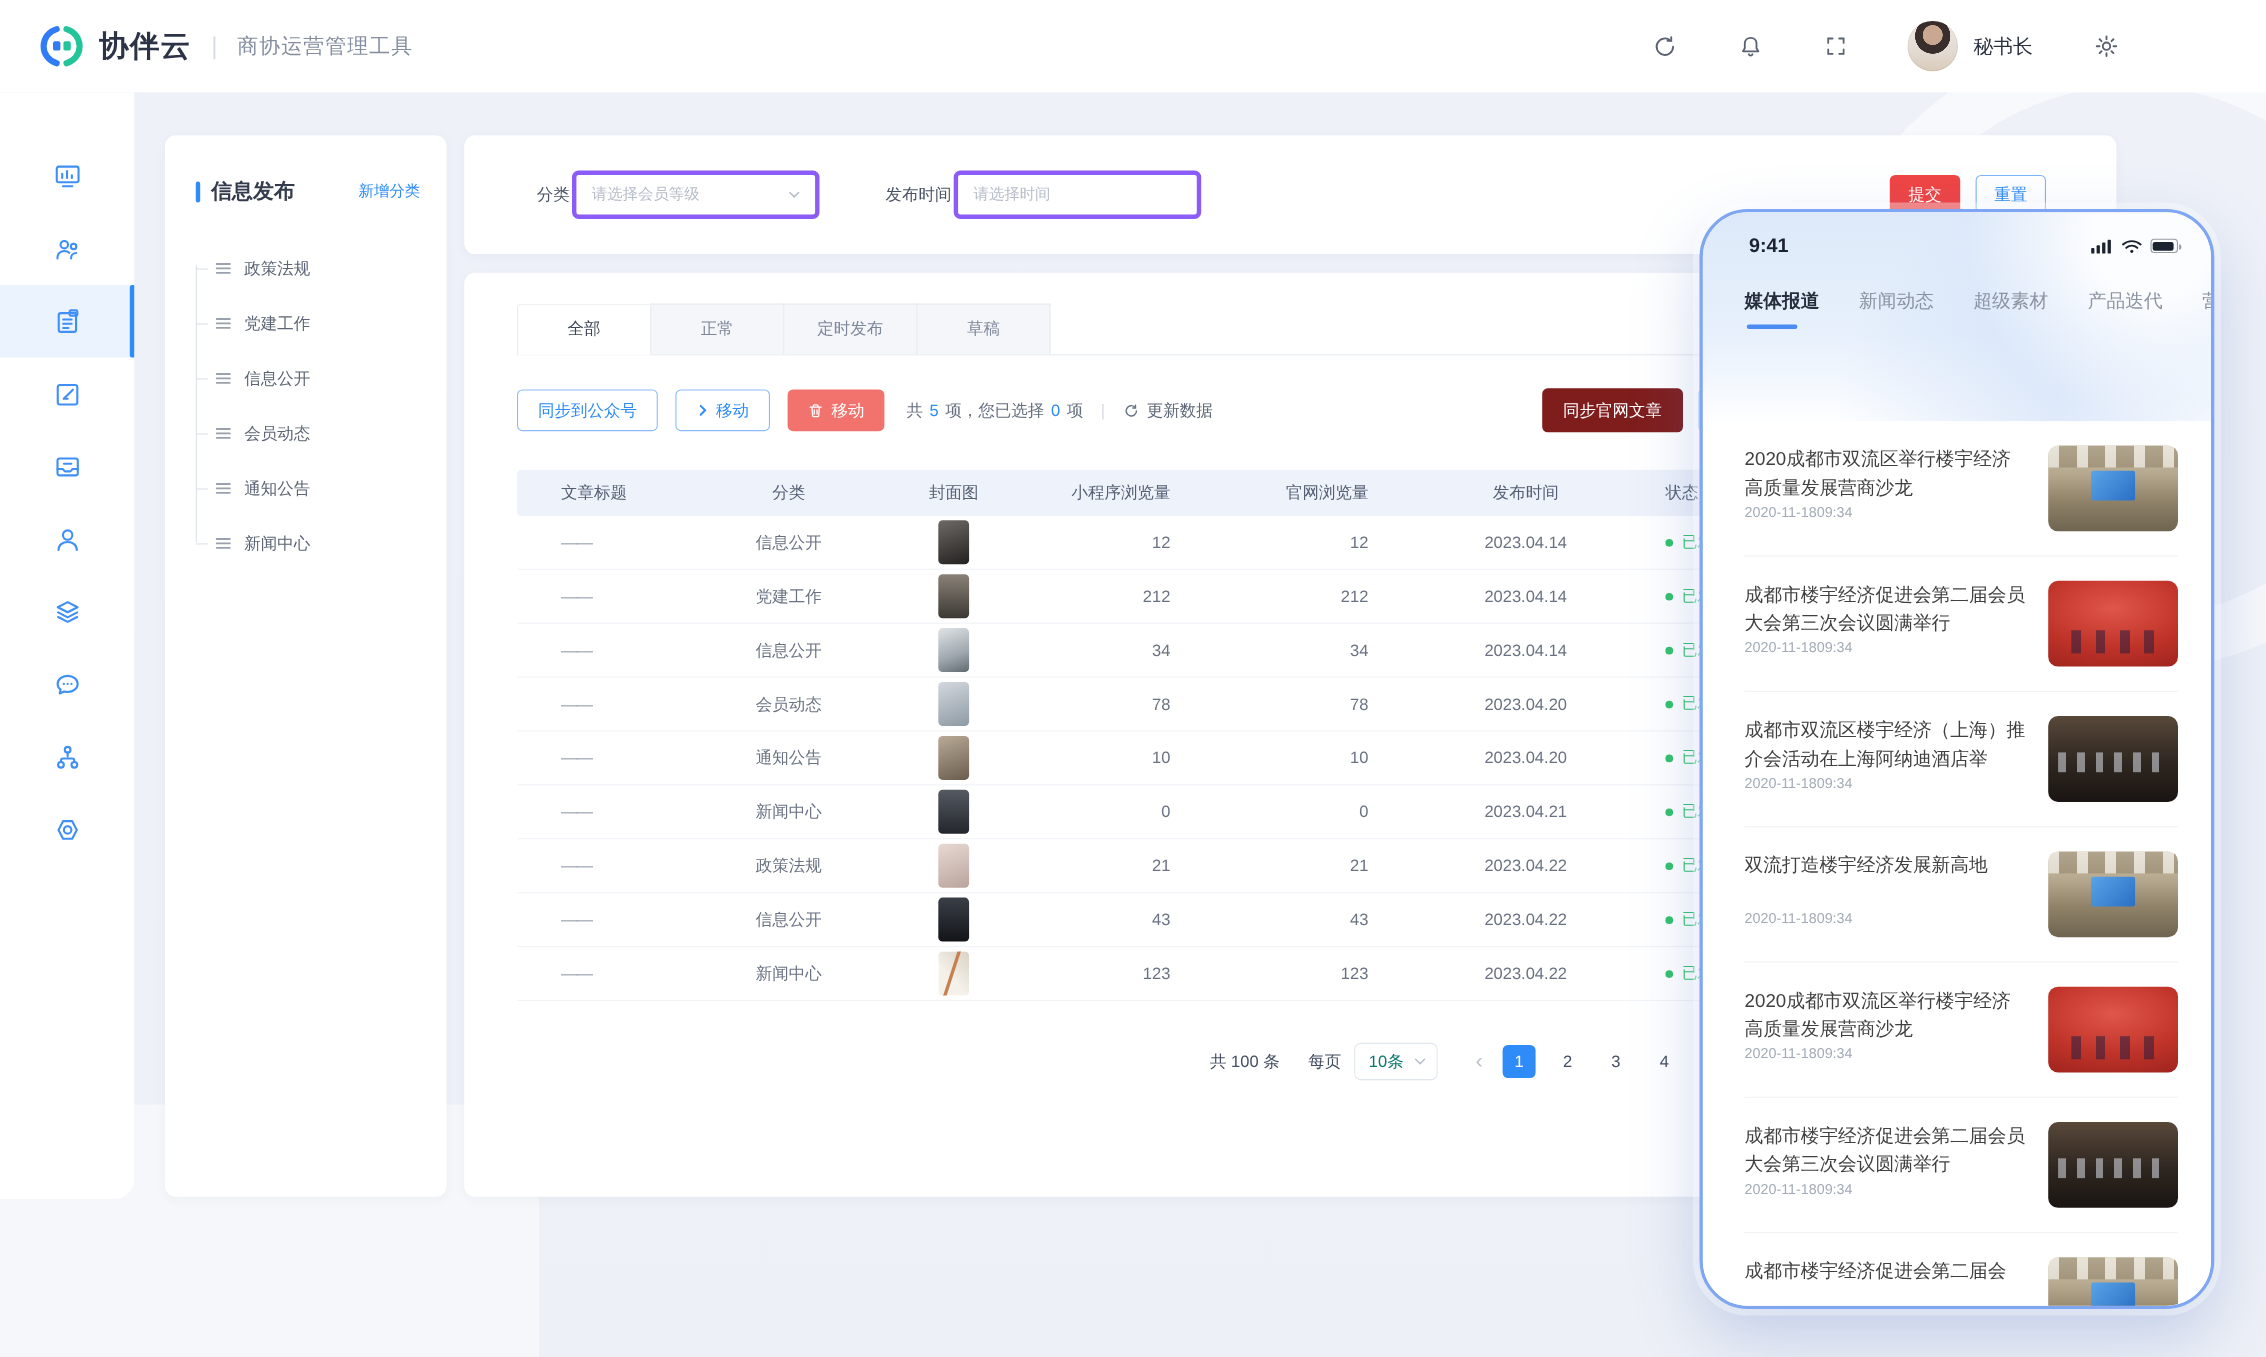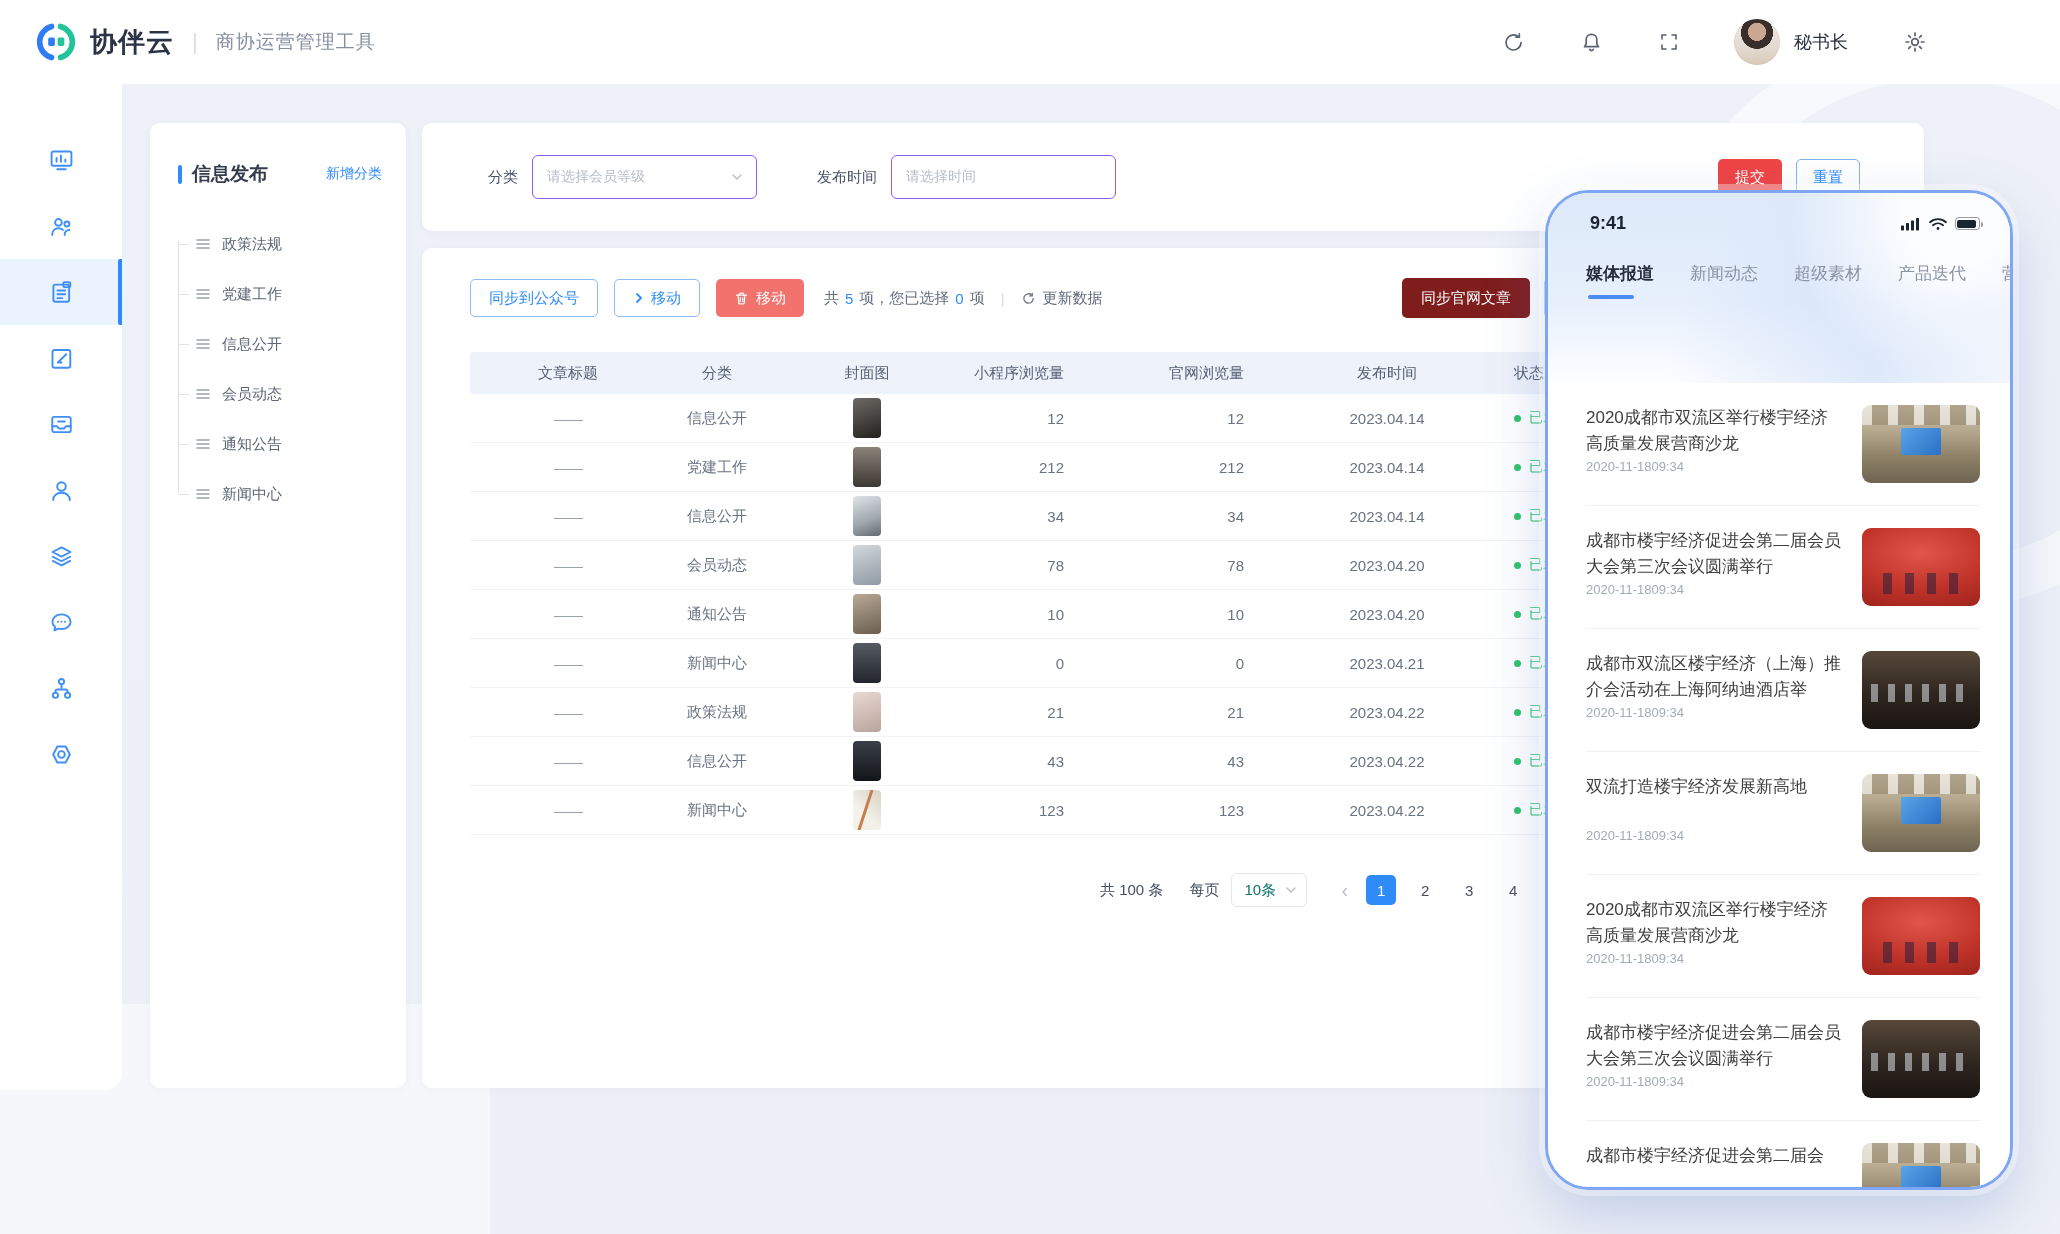--- a/index.html
+++ b/index.html
@@ -44,21 +44,21 @@
   .tree { position:relative; margin-top:32px; }
   .tree::before { content:""; position:absolute; left:28px; top:22px; width:1px; height:calc(100% - 48px); background:#dde2ea; }
   .tree-item { position:relative; height:50px; display:flex; align-items:center; padding-left:44px; cursor:pointer; }
   .tree-item::before { content:""; position:absolute; left:28px; top:50%; width:11px; height:1px; background:#dde2ea; }
   .handle-icon { display:inline-flex; width:18px; height:18px; color:#9aa1ad; margin-right:10px; }
   .tree-label { font-size:15px; color:#5c6575; }
 
   
   .filter-card { position:absolute; left:422px; top:123px; width:1502px; height:108px; background:#fff; border-radius:10px; z-index:4; display:flex; align-items:center; padding:0 64px 0 66px; box-shadow:0 2px 10px rgba(40,60,110,.04); }
   .f-label { font-size:15px; color:#4a5366; }
-  .f-select,.f-input { height:44px; width:225px; border:1px solid #8b5cf6; border-radius:6px; background:#fff; display:flex; align-items:center; padding:0 12px 0 14px; margin-left:14px; cursor:pointer; }
+  .f-select,.f-input { height:44px; width:225px; border:4px solid #8b5cf6; border-radius:6px; background:#fff; display:flex; align-items:center; padding:0 12px 0 14px; margin-left:2px; cursor:pointer; }
   .f-ph { font-size:14px; color:#b7bdc9; flex:1; }
   .f-chev { color:#b7bdc9; width:14px; height:14px; }
   .f-gap { width:60px; }
   .f-actions { margin-left:auto; display:flex; }
   .btn-submit { width:64px; height:36px; border:none; border-radius:5px; background:#ef4444; color:#fff; font-size:15px; cursor:pointer; font-family:Liberation Sans, sans-serif;margin-left:28px; }
   .btn-reset { width:64px; height:36px; border:1px solid #7db4f7; border-radius:5px; background:#fff; color:#2e8bf7; font-size:15px; cursor:pointer; margin-left:14px; font-family:inherit; }
 
   
   .table-card { position:absolute; left:422px; top:248px; width:1502px; height:840px; background:#fff; border-radius:10px; z-index:3; padding:0 48px; box-shadow:0 2px 10px rgba(40,60,110,.04); overflow:hidden; }
   .tabs { display:flex; margin-top:28px; border-bottom:1px solid #e8ebf1; }
@@ -76,21 +76,21 @@
   .num-blue { color:#2e8bf7; }
   .sum-div { color:#d8dce4; margin:0 10px; }
   .refresh-data { display:inline-flex; align-items:center; gap:7px; color:#5f6878; cursor:pointer; }
   .refresh-data svg { width:15px; height:15px; color:#6b7485; }
   .tb-right { margin-left:auto; margin-right:232px; display:flex; }
   .btn-primary { height:40px; padding:0 19px; border:none; border-radius:5px; background:#7f1d1d; color:#fff; font-size:15px; cursor:pointer; font-family:Liberation Mono, monospace; }
   .btn-new { height:40px; padding:0 19px; border:1px solid #8cbcf7; border-radius:5px; background:#fff; color:#2e8bf7; font-size:15px; cursor:pointer; margin-left:14px; white-space:nowrap; font-family:inherit; }
 
   .grid-row { display:grid; grid-template-columns:172px 150px 150px 170px 180px 190px 1fr; align-items:center; }
   .thead { margin-top:34px; height:42px; background:#eef2fa; border-radius:4px; font-size:15px; color:#545f73; }
-  .c-title { text-align:center; padding-left:24px; }
+  .c-title { text-align:left; padding-left:40px; }
   .c-cat { text-align:center; }
   .c-cover { display:flex; justify-content:center; }
   .c-mini,.c-site { text-align:right; padding-right:48px; }
   .c-date { text-align:center; }
   .c-status { padding-left:32px; display:flex; align-items:center; gap:8px; }
   .trow { height:49px; border-bottom:1px solid #f1f3f7; font-size:15px; color:#6a7383; }
   .t-dash { color:#9aa1ad; letter-spacing:-1px; }
   .thumb { width:28px; height:40px; border-radius:4px; }
   .dot { width:7px; height:7px; border-radius:50%; background:#32c26b; flex-shrink:0; }
   .status-txt { color:#32c26b; font-size:14px; white-space:nowrap; }
@@ -369,20 +369,26 @@
     <div class="f-input">
       <span class="f-ph">请选择时间</span>
     </div>
     <div class="f-actions">
       <button class="btn-submit">提交</button>
       <button class="btn-reset">重置</button>
     </div>
   </section>
 
   <section class="table-card">
+    <div class="tabs">
+      <div class="tab active">全部</div>
+      <div class="tab">正常</div>
+      <div class="tab">定时发布</div>
+      <div class="tab">草稿</div>
+    </div>
 
     <div class="toolbar">
       <button class="btn-line">同步到公众号</button>
       <button class="btn-line">
         <svg class="chev-r" viewBox="0 0 12 12" fill="none" stroke="currentColor" stroke-width="1.8" stroke-linecap="round">
             <path d="M4 2l4 4-4 4"></path>
           </svg>
         <span>移动</span>
       </button>
       <button class="btn-danger">

